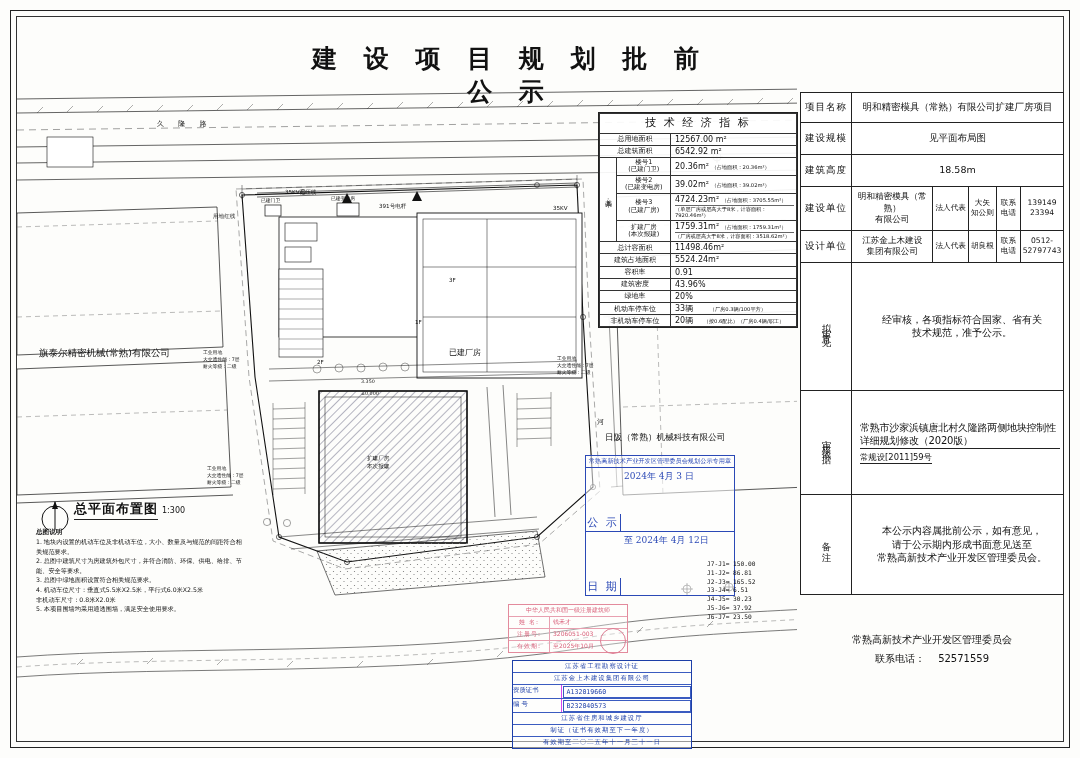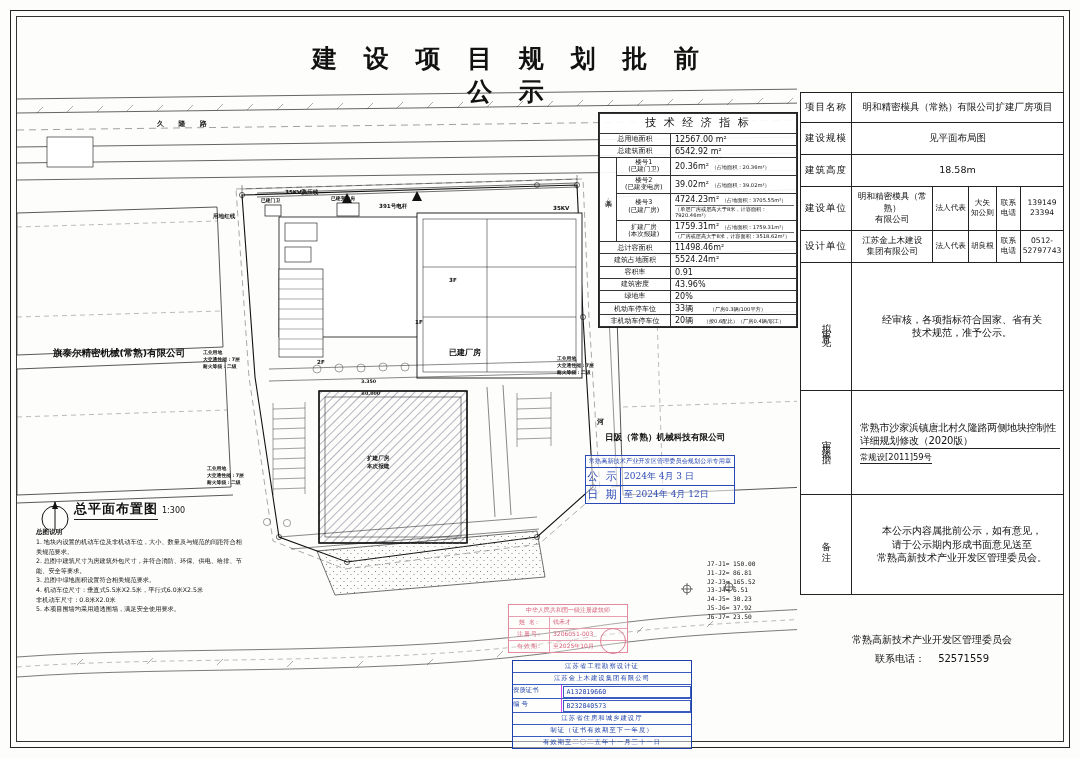--- a/index.html
+++ b/index.html
@@ -36,40 +36,40 @@
   .mini{font-size:7.6px;letter-spacing:0;padding:2px 1px !important;}
   .underl{border-bottom:0.8px solid #222;display:inline-block;}
 
   .footer-block{position:absolute;left:800px;top:630px;width:264px;text-align:center;font-size:10px;line-height:1.9;}
 
   
   .stamp-blue{position:absolute;left:585px;top:455px;width:148px;border:1.4px solid #2b49b6;color:#2b49b6;font-size:8px;background:rgba(255,255,255,0.55);}
   .stamp-blue .srow{display:flex;border-bottom:1.2px solid #2b49b6;}
   .stamp-blue .srow:last-child{border-bottom:none;}
   .stamp-blue .sh{font-size:6.2px;text-align:center;padding:1px 2px;width:100%;letter-spacing:0px;white-space:nowrap;overflow:hidden;}
-  .stamp-blue .sk{width:34px;border-right:1.2px solid #2b49b6;text-align:center;font-size:11px;letter-spacing:2px;padding:1px 0;}
+  .stamp-blue .sk{width:34px;border-right:1.2px solid #2b49b6;text-align:center;font-size:11px;letter-spacing:2px;padding:1px 0;margin-top:46px;}
   .stamp-blue .sv{flex:1;font-size:9px;padding:2px 3px;font-family:"DejaVu Serif",serif;}
 
   .stamp-red{position:absolute;left:508px;top:604px;width:118px;border:1px solid #e38a9c;color:#d9607a;font-size:6px;background:rgba(255,255,255,0.35);}
   .stamp-red .rrow{display:flex;border-bottom:1px solid #e8a0b0;}
   .stamp-red .rrow:last-child{border-bottom:none;}
   .stamp-red .rk{width:40px;text-align:center;padding:1px 0;border-right:1px solid #e8a0b0;letter-spacing:1px;}
   .stamp-red .rv{flex:1;padding:1px 3px;}
   .stamp-red .rhead{text-align:center;padding:1px;border-bottom:1px solid #e8a0b0;letter-spacing:0;font-size:6px;}
   .seal-circ{position:absolute;left:600px;top:628px;width:26px;height:26px;border:1.2px solid #dd7e94;border-radius:50%;color:#dd7e94;font-size:4.5px;text-align:center;line-height:1.1;padding-top:6px;box-sizing:border-box;}
 
   .stamp-box{position:absolute;left:512px;top:660px;width:178px;border:1px solid #1d3fa8;color:#1d3fa8;font-size:6.4px;background:rgba(255,255,255,0.5);}
   .stamp-box .brow{display:flex;border-bottom:1px solid #3a5bc0;}
   .stamp-box .brow:last-child{border-bottom:none;}
   .stamp-box .bfull{width:100%;text-align:center;padding:1px 2px;letter-spacing:1px;}
   .stamp-box .bk{width:48px;text-align:left;border-right:1px solid #d946ef;padding:1px 0;}
   .stamp-box .bv{flex:1;padding:1px 3px;border:0.7px solid #3a5bc0;margin:0.5px;font-family:"DejaVu Sans Mono",monospace;font-size:6.6px;}
 
   
-  .mlabel{position:absolute;font-size:7px;color:#111;white-space:nowrap;font-weight:bold;}
+  .mlabel{position:absolute;font-size:7px;color:#111;white-space:nowrap;}
   .mlabel.big{font-size:9.5px;}
   .mlabel.mid{font-size:8px;}
   .mlabel.sm{font-size:5.6px;}
   .mlabel.xs{font-size:4.8px;}
 
   
   .legend{position:absolute;left:36px;top:498px;width:210px;}
   .legend .lt{font-size:13px;font-weight:bold;letter-spacing:1px;border-bottom:1.2px solid #222;display:inline-block;padding-bottom:1px;}
   .legend .scale{font-size:8px;margin-left:4px;font-weight:normal;letter-spacing:0;}
   .legend .nh{font-size:6.6px;margin-top:8px;font-weight:bold;}
@@ -332,21 +332,21 @@
 耐火等级：二级</div>
     <div class="mlabel xs" style="left:540px;top:338px;white-space:pre;line-height:1.5;">工业用地
 大交通性能：7层
 耐火等级：二级</div>
     <div class="mlabel" style="left:580px;top:400px;">河</div>
     <div class="mlabel xs" style="left:344px;top:374px;">±0.000</div>
     <div class="mlabel xs" style="left:344px;top:362px;">3.350</div>
     <div class="mlabel sm" style="left:398px;top:302px;">1F</div>
     <div class="mlabel sm" style="left:432px;top:260px;">3F</div>
     <div class="mlabel sm" style="left:300px;top:342px;">2F</div>
-    <div class="mlabel big" style="left:36px;top:330px;">旗泰尔精密机械(常熟)有限公司</div>
+    <div class="mlabel big" style="left:22px;top:330px;">旗泰尔精密机械(常熟)有限公司</div>
     <div class="mlabel" style="left:588px;top:415px;font-size:8.6px;">日阪（常熟）机械科技有限公司</div>
   </div>
 
   <div class="tech-table">
     <table>
       <tbody>
           <tr>
             <td colspan="3" class="tech-head">技 术 经 济 指 标</td>
           </tr>
       <tr>

